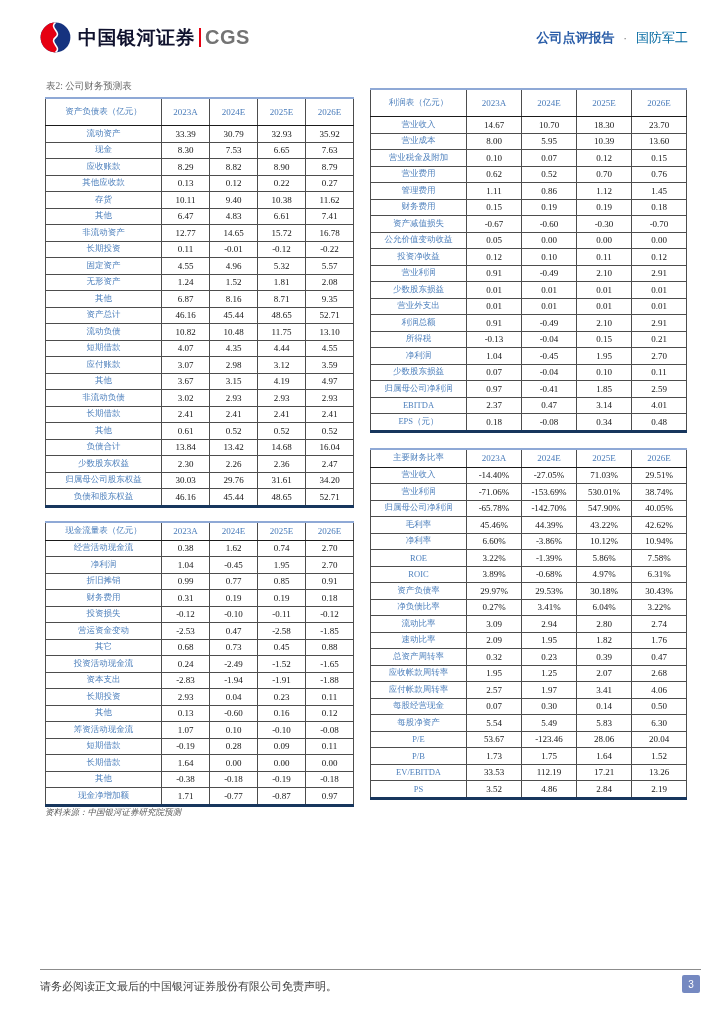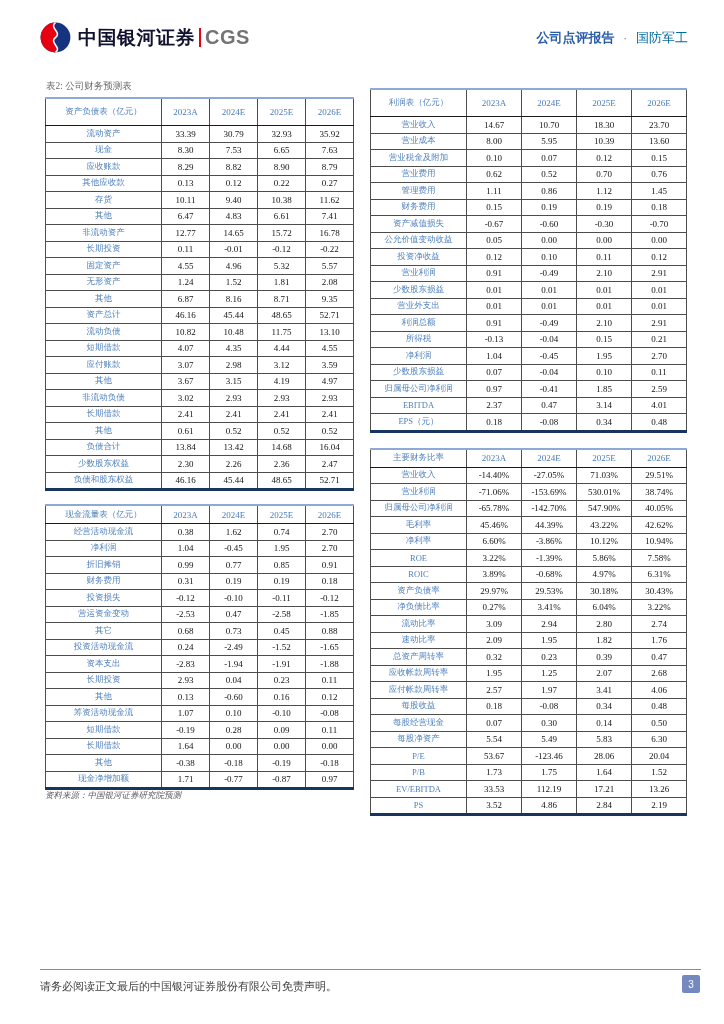--- a/index.html
+++ b/index.html
@@ -265,20 +265,27 @@
           <td>16.04</td>
         </tr>
         <tr>
           <td class="lbl">少数股东权益</td>
           <td>2.30</td>
           <td>2.26</td>
           <td>2.36</td>
           <td>2.47</td>
         </tr>
         <tr>
+          <td class="lbl">归属母公司股东权益</td>
+          <td>30.03</td>
+          <td>29.76</td>
+          <td>31.61</td>
+          <td>34.20</td>
+        </tr>
+        <tr>
           <td class="lbl">负债和股东权益</td>
           <td>46.16</td>
           <td>45.44</td>
           <td>48.65</td>
           <td>52.71</td>
         </tr>
       </tbody>
     </table>
   <div class="tgap-left"></div>
   <table class="ftable compact">
@@ -681,27 +688,20 @@
           <td>2.68</td>
         </tr>
         <tr>
           <td class="lbl">应付帐款周转率</td>
           <td>2.57</td>
           <td>1.97</td>
           <td>3.41</td>
           <td>4.06</td>
         </tr>
         <tr>
-          <td class="lbl">每股收益</td>
-          <td>0.18</td>
-          <td>-0.08</td>
-          <td>0.34</td>
-          <td>0.48</td>
-        </tr>
-        <tr>
           <td class="lbl">每股经营现金</td>
           <td>0.07</td>
           <td>0.30</td>
           <td>0.14</td>
           <td>0.50</td>
         </tr>
         <tr>
           <td class="lbl">每股净资产</td>
           <td>5.54</td>
           <td>5.49</td>

